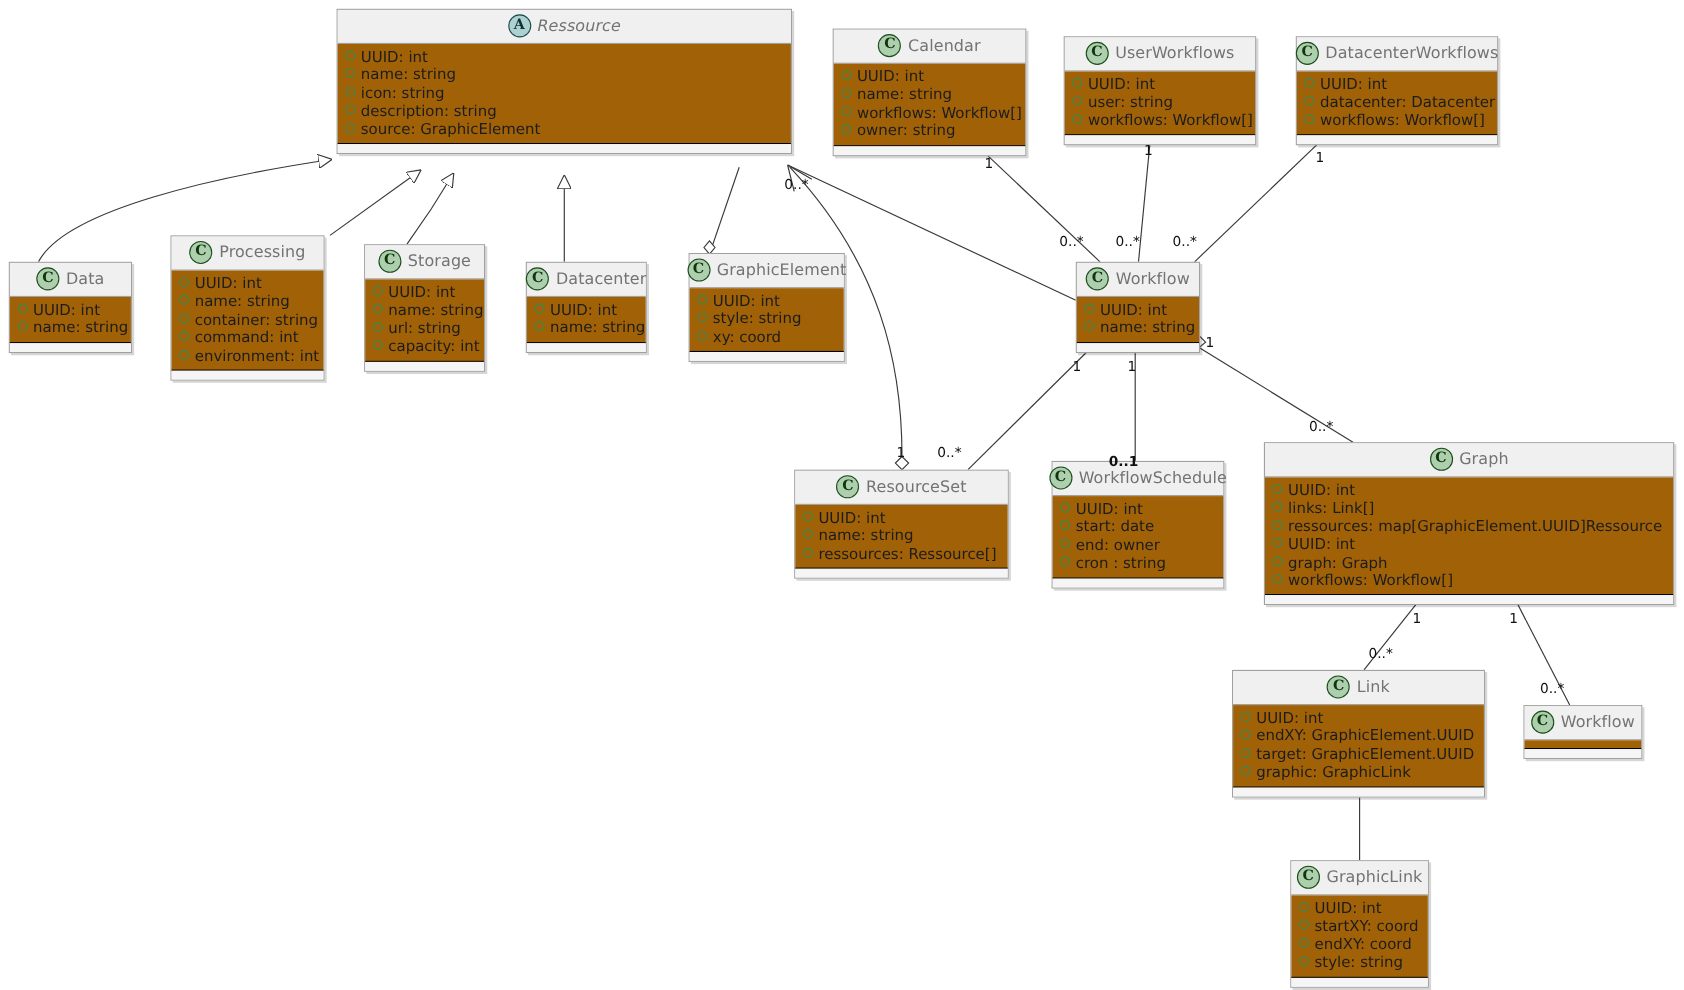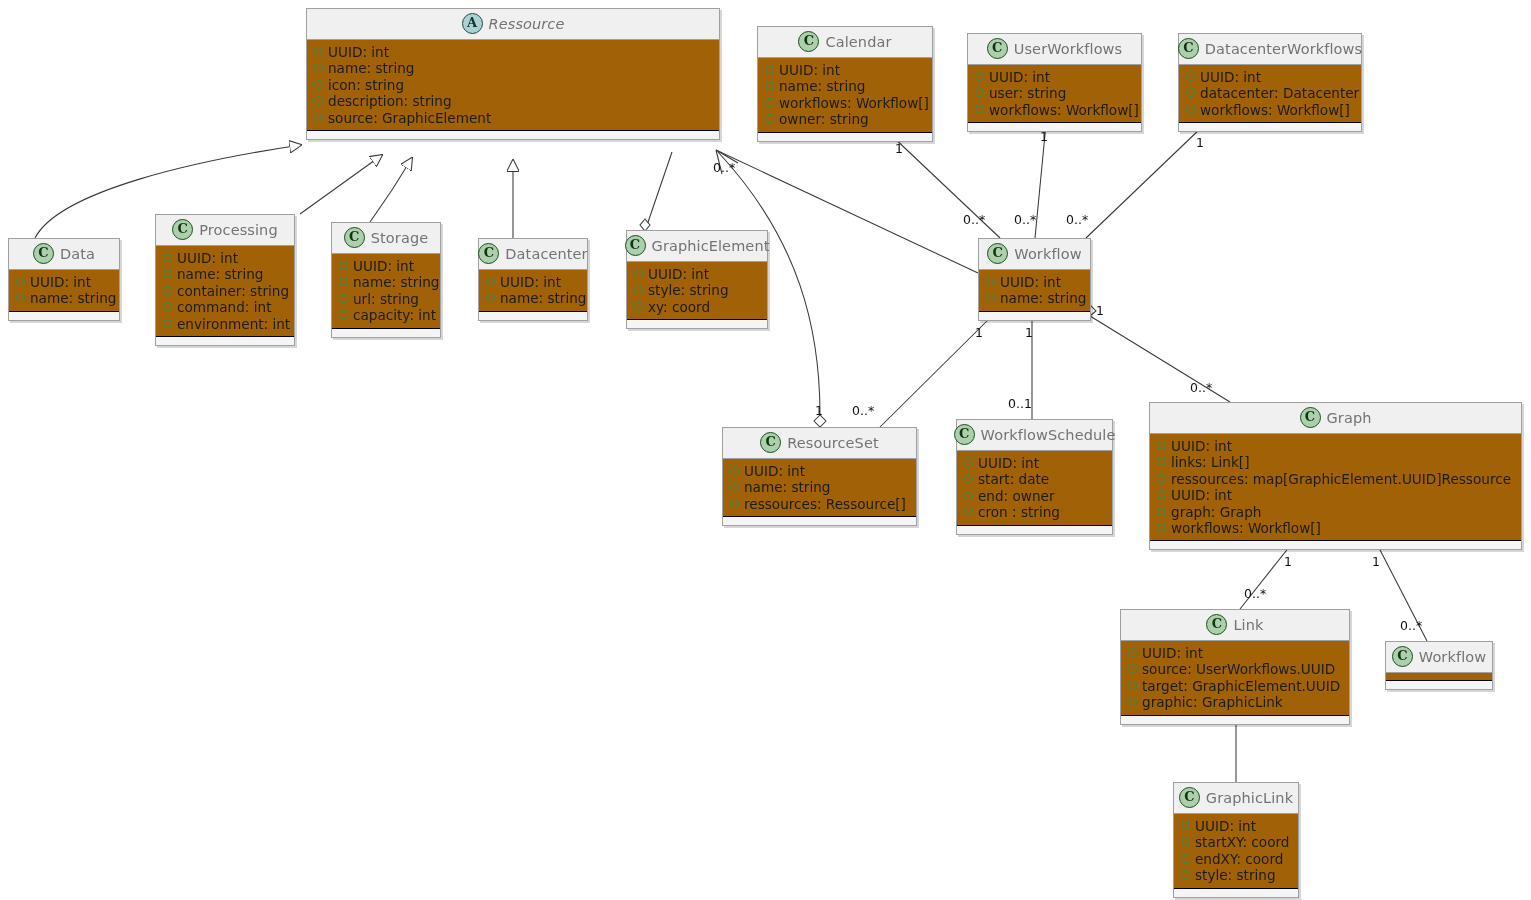--- a/index.html
+++ b/index.html
@@ -463,21 +463,21 @@
           <span class="stereo">C</span>
           <span class="cls-name">Link</span>
         </div>
         <div class="uml-attrs">
           <div class="attr">
             <span class="vis"></span>
             <span>UUID: int</span>
           </div>
           <div class="attr">
             <span class="vis"></span>
-            <span>source: UserWorkflows.UUID</span>
+            <span>endXY: GraphicElement.UUID</span>
           </div>
           <div class="attr">
             <span class="vis"></span>
             <span>target: GraphicElement.UUID</span>
           </div>
           <div class="attr">
             <span class="vis"></span>
             <span>graphic: GraphicLink</span>
           </div>
         </div>
@@ -523,21 +523,21 @@
       <div class="mult" style="left: 1040px; top: 129px;">1</div>
       <div class="mult" style="left: 1196px; top: 135px;">1</div>
       <div class="mult" style="left: 963px; top: 212px;">0..*</div>
       <div class="mult" style="left: 1014px; top: 212px;">0..*</div>
       <div class="mult" style="left: 1066px; top: 212px;">0..*</div>
       <div class="mult" style="left: 975px; top: 325px;">1</div>
       <div class="mult" style="left: 1025px; top: 325px;">1</div>
       <div class="mult" style="left: 1096px; top: 303px;">1</div>
       <div class="mult" style="left: 815px; top: 403px;">1</div>
       <div class="mult" style="left: 852px; top: 403px;">0..*</div>
-      <div class="mult" style="left: 1008px; top: 396px;">0..1</div>
+      <div class="mult" style="left: 1008px; top: 412px; font-weight: bold;">0..1</div>
       <div class="mult" style="left: 1190px; top: 380px;">0..*</div>
       <div class="mult" style="left: 1284px; top: 554px;">1</div>
       <div class="mult" style="left: 1372px; top: 554px;">1</div>
       <div class="mult" style="left: 1244px; top: 586px;">0..*</div>
       <div class="mult" style="left: 1400px; top: 618px;">0..*</div>
     </div>
 
 </div>
 
 </body></html>

